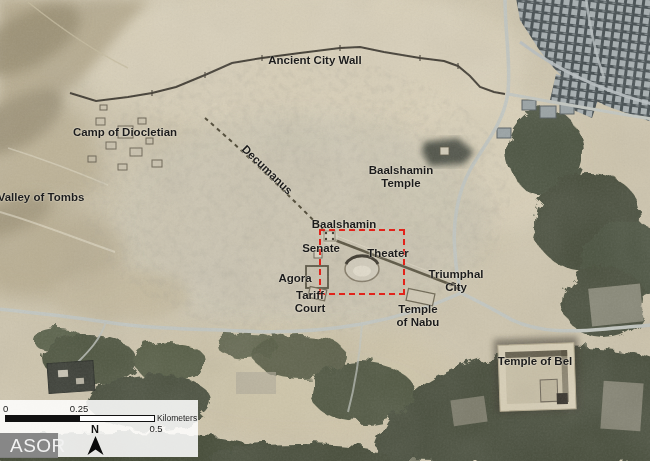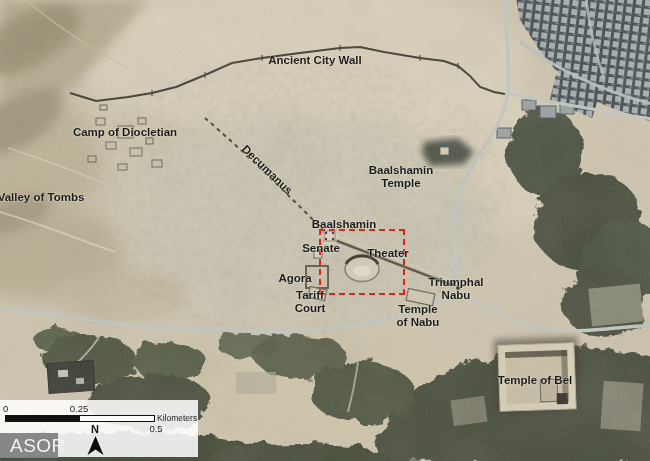--- a/index.html
+++ b/index.html
@@ -251,29 +251,29 @@
       <div class="map-label" style="left: 388px; top: 253px; transform: translate(-50%, -50%);">
         <div>Theater</div>
       </div>
       <div class="map-label" style="left: 295px; top: 278px; transform: translate(-50%, -50%);">
         <div>Agora</div>
       </div>
       <div class="map-label" style="left: 310px; top: 302px; transform: translate(-50%, -50%);">
         <div>Tariff</div>
         <div>Court</div>
       </div>
-      <div class="map-label" style="left: 456px; top: 289px; transform: translate(-50%, -50%);">
+      <div class="map-label" style="left: 456px; top: 281px; transform: translate(-50%, -50%);">
         <div>Triumphal</div>
-        <div>Nabu</div>
+        <div>City</div>
       </div>
       <div class="map-label" style="left: 418px; top: 316px; transform: translate(-50%, -50%);">
         <div>Temple</div>
         <div>of Nabu</div>
       </div>
-      <div class="map-label" style="left: 535px; top: 380px; transform: translate(-50%, -50%);">
+      <div class="map-label" style="left: 535px; top: 361px; transform: translate(-50%, -50%);">
         <div>Temple of Bel</div>
       </div>
     </div>
 
   <div id="legend-panel">
     <span class="sb-tick t0">0</span>
     <span class="sb-tick t1">0.25</span>
     <span class="sb-tick t2">0.5</span>
     <div id="sb-bar">
       <span class="seg black"></span>

